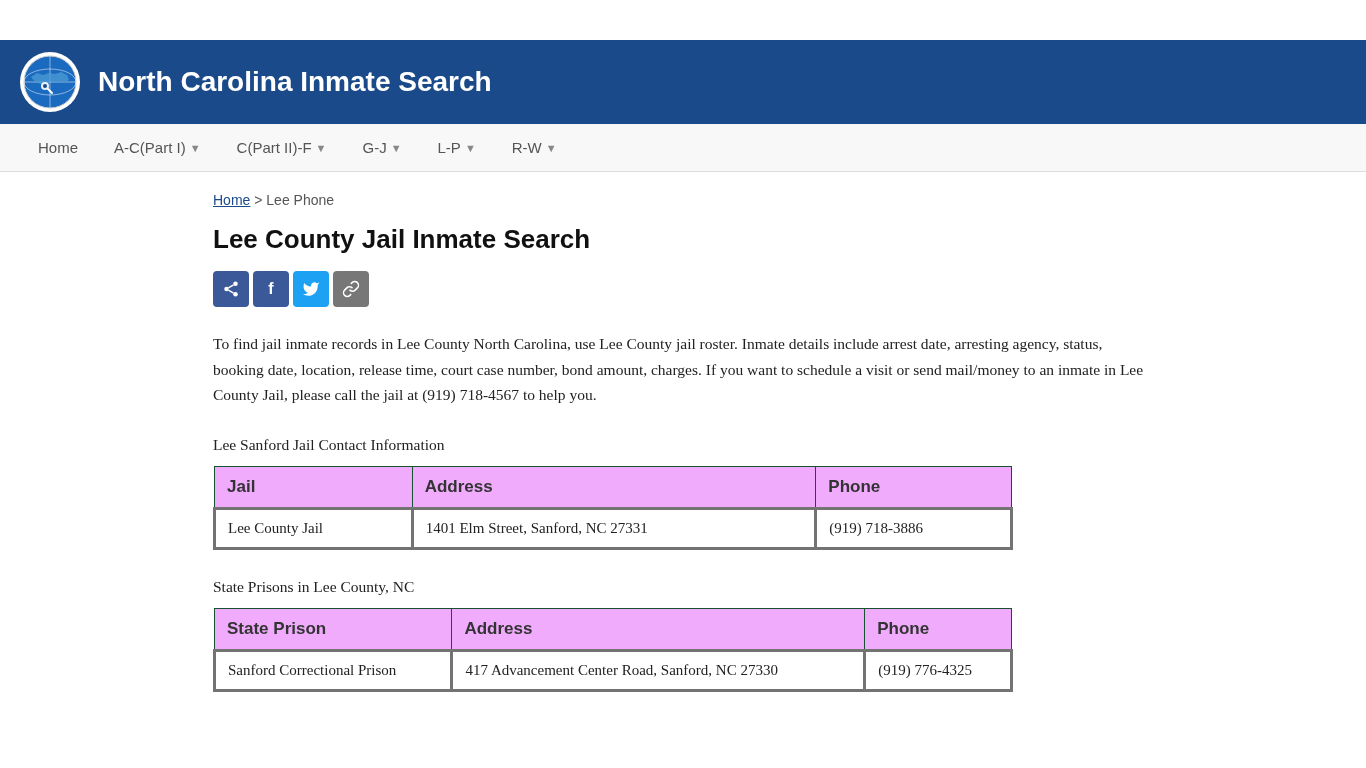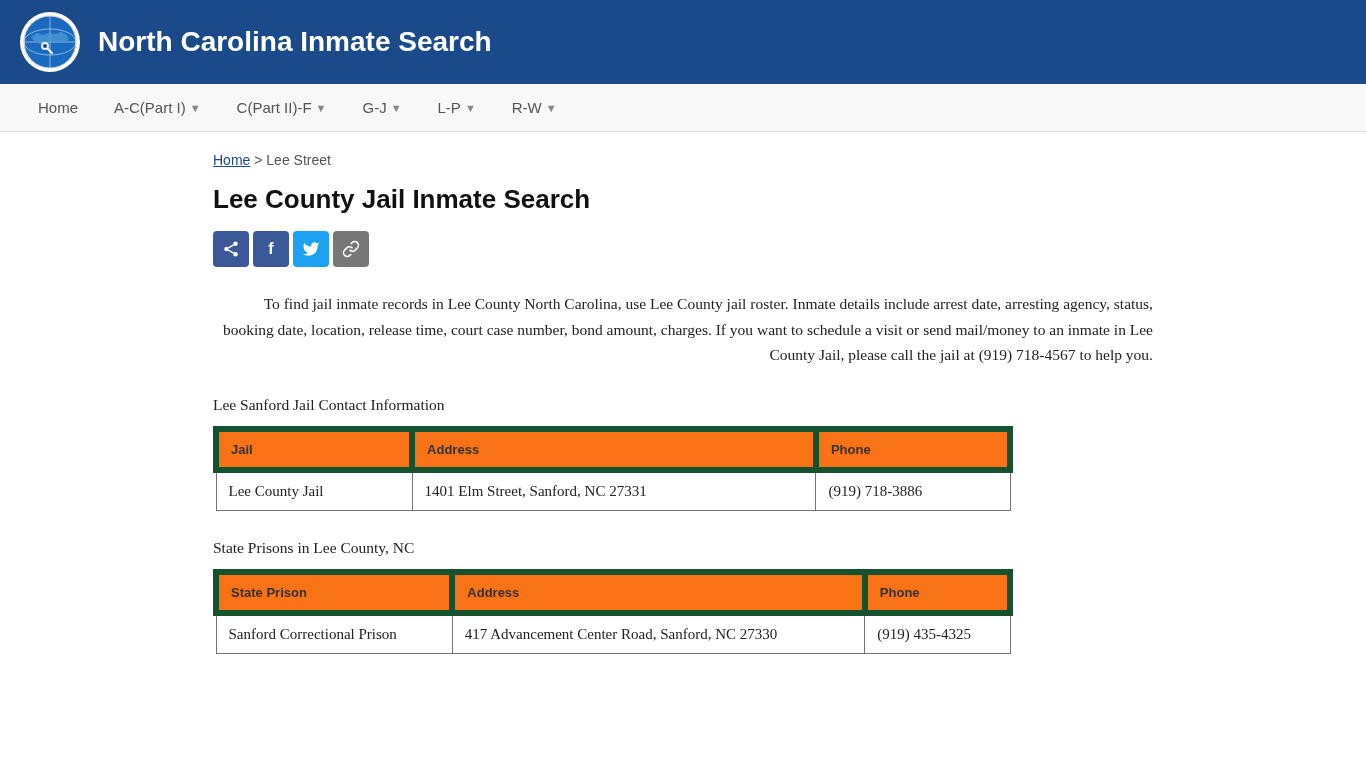--- a/index.html
+++ b/index.html
@@ -14,20 +14,21 @@
       color: #333;
     }
     
     #header {
       background-color: #1a4a8a;
       padding: 12px 20px;
       display: flex;
       align-items: center;
       gap: 18px;
       min-height: 84px;
+      margin-top: 40px;
     }
     #header-logo {
       width: 60px;
       height: 60px;
       border-radius: 50%;
       background: #fff;
       display: flex;
       align-items: center;
       justify-content: center;
       overflow: hidden;
@@ -123,48 +124,47 @@
     }
     .social-link {
       background: #777;
     }
     
     #description {
       font-size: 15.5px;
       line-height: 1.65;
       margin-bottom: 28px;
       color: #222;
-      text-align: right;
     }
     
     .section-heading {
       font-size: 15.5px;
       font-weight: normal;
       margin-bottom: 12px;
       color: #222;
     }
     
     .info-table {
       width: 100%;
       max-width: 800px;
       border-collapse: collapse;
       margin-bottom: 28px;
       border: 1px solid #bbb;
     }
     .info-table th {
-      background: #f97316;
-      border: 6px solid #14532d;
+      background: #f0abfc;
+      border: 1px solid #14532d;
       padding: 10px 12px;
       text-align: left;
       font-weight: bold;
       font-family: Arial, sans-serif;
-      font-size: 13px;
+      font-size: 17px;
     }
     .info-table td {
-      border: 1px solid #737373;
+      border: 3px solid #737373;
       padding: 10px 12px;
       font-size: 15px;
       color: #222;
     }
   </style>
 </head>
 <body>
 
 <div id="header">
   <div id="header-logo">
@@ -192,21 +192,21 @@
     <a class="nav-item" href="#">G-J<span class="nav-arrow">▼</span></a>
     <a class="nav-item" href="#">L-P<span class="nav-arrow">▼</span></a>
     <a class="nav-item" href="#">R-W<span class="nav-arrow">▼</span></a>
   </nav>
 
 <div id="main">
 
   <div id="breadcrumb">
     <a>Home</a>
     <span> &gt; </span>
-    <span>Lee Street</span>
+    <span>Lee Phone</span>
   </div>
 
   <h2 id="page-title">Lee County Jail Inmate Search</h2>
 
   <div id="social-buttons">
     <div class="social-btn social-share" title="Share">
       <svg width="18" height="18" viewBox="0 0 24 24" fill="white">
         <circle cx="18" cy="5" r="3"></circle>
           <circle cx="6" cy="12" r="3"></circle>
           <circle cx="18" cy="19" r="3"></circle>
@@ -256,18 +256,18 @@
       <tr>
         <th>State Prison</th>
         <th>Address</th>
         <th>Phone</th>
       </tr>
     </thead>
     <tbody id="prison-tbody">
     <tr>
           <td>Sanford Correctional Prison</td>
           <td>417 Advancement Center Road, Sanford, NC 27330</td>
-          <td>(919) 435-4325</td>
+          <td>(919) 776-4325</td>
         </tr>
       </tbody>
   </table>
 
 </div>
 
 </body></html>

